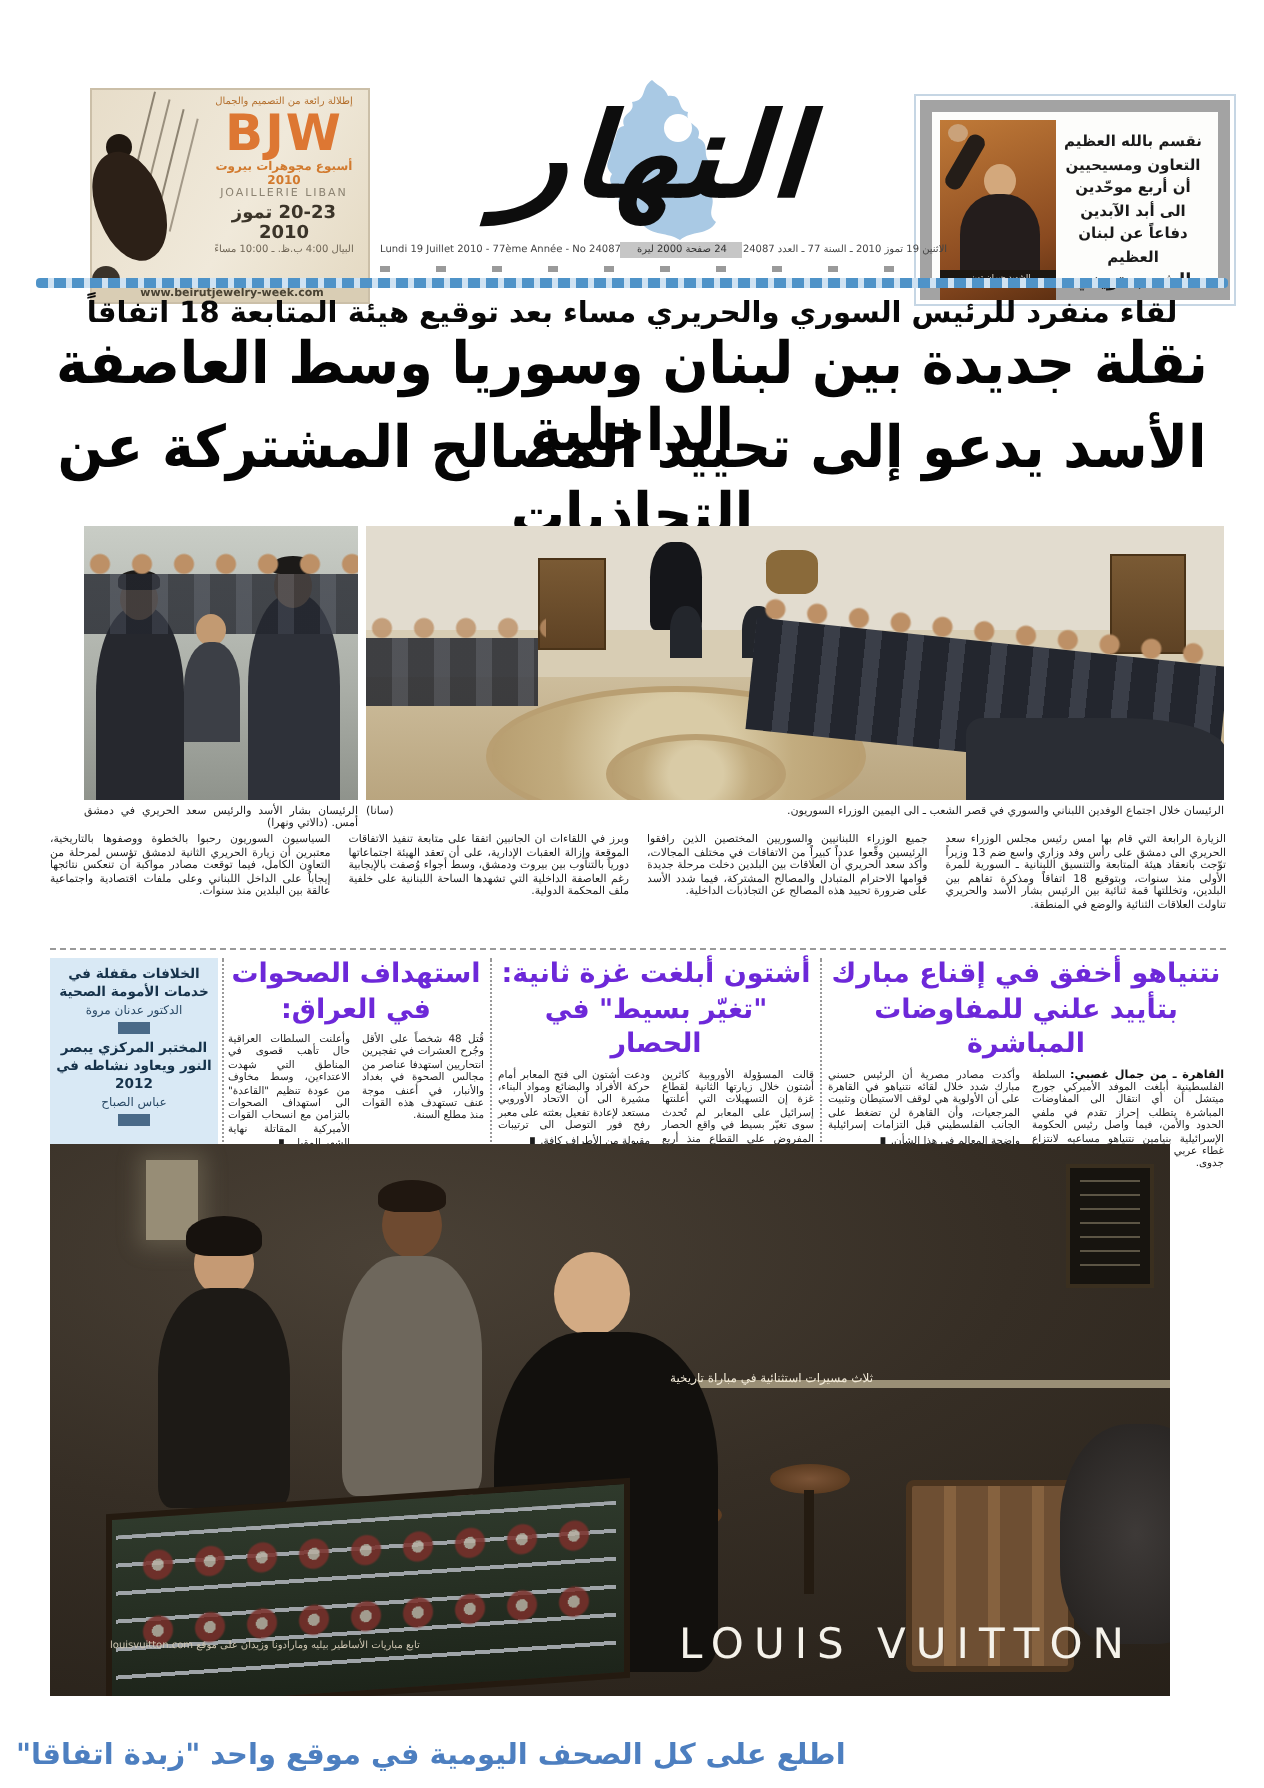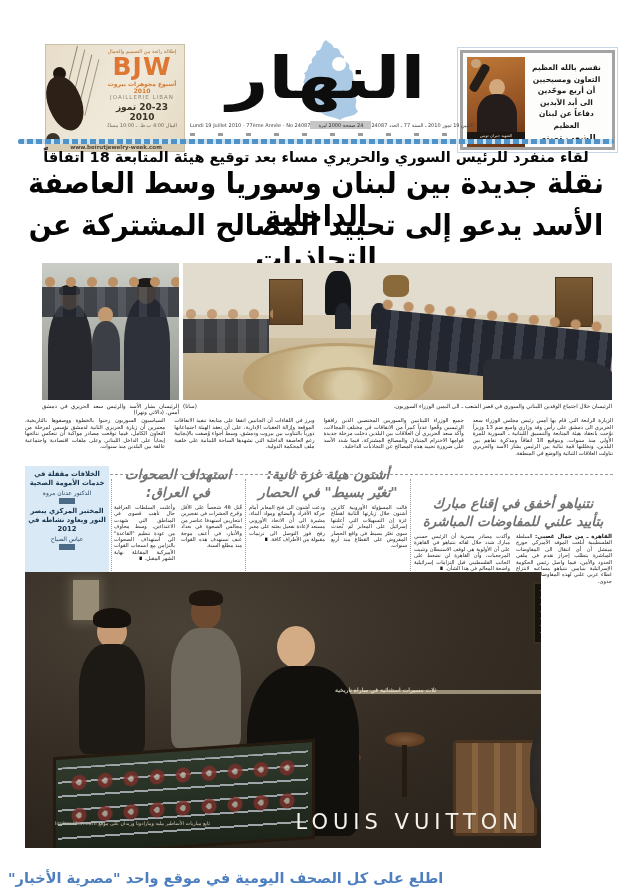--- a/index.html
+++ b/index.html
@@ -16,25 +16,25 @@
   .bjw-right{position:absolute;right:4px;top:3px;width:76px;text-align:center;}
   .bjw-tag{font-size:5px;color:#b4702e;line-height:6px;}
   .bjw-brand{font-size:25px;font-weight:bold;color:#dd7733;letter-spacing:1px;line-height:26px;}
   .bjw-sub-ar{font-size:6px;color:#d27a2e;font-weight:bold;}
   .bjw-sub-fr{font-size:5.5px;color:#8c8372;letter-spacing:1px;}
   .bjw-dates{font-size:9px;color:#3b3429;font-weight:bold;margin-top:2px;}
   .bjw-venue{font-size:5px;color:#6f6document document document document65;}
   .bjw-venue{font-size:5px;color:#6f6555;}
   .bjw-url{position:absolute;left:0;bottom:0;width:140px;background:#d9cdb4;font-size:5.5px;color:#4a4334;text-align:center;padding:1px 0;font-weight:bold;}
 
-  .logo-wrap{position:absolute;left:196px;top:38px;width:260px;height:80px;}
+  .logo-wrap{position:absolute;left:196px;top:38px;width:260px;height:80px;font-style:italic;}
   .logo-blob{position:absolute;left:86px;top:0;}
   .logo-text{position:absolute;right:0;top:2px;width:100%;text-align:center;font-size:58px;font-weight:bold;color:#0d0d0d;transform:scaleX(1.25);line-height:76px;}
 
-  .tueni-box{position:absolute;left:460px;top:50px;width:155px;height:100px;border:3px solid #a3a3a3;box-shadow:0 0 0 2px #fff,0 0 0 3px #c6d6e4;background:#fdfdfb;display:flex;flex-direction:row;padding:4px;}
+  .tueni-box{position:absolute;left:460px;top:50px;width:155px;height:100px;border:6px solid #a3a3a3;box-shadow:0 0 0 2px #fff,0 0 0 3px #c6d6e4;background:#fdfdfb;display:flex;flex-direction:row;padding:4px;}
   .tueni-photo{position:relative;width:58px;height:90px;background:linear-gradient(160deg,#c07a38,#8a4a20 70%,#5e3012);overflow:hidden;flex:none;}
   .tueni-arm{position:absolute;left:8px;top:6px;width:9px;height:30px;background:#241d18;transform:rotate(30deg);border-radius:4px;}
   .tueni-fist{position:absolute;left:4px;top:2px;width:10px;height:9px;background:#caa27a;border-radius:50%;}
   .tueni-head{position:absolute;left:22px;top:22px;width:16px;height:17px;background:#d3a87c;border-radius:50%;}
   .tueni-suit{position:absolute;left:10px;top:37px;width:40px;height:45px;background:#241d1c;border-radius:45% 45% 0 0;}
   .tueni-band{position:absolute;left:0;bottom:8px;width:100%;height:7px;background:#1c1712;color:#e8e2d5;font-size:4px;text-align:center;line-height:7px;}
   .tueni-text{flex:1;direction:rtl;text-align:center;font-size:7.5px;font-weight:bold;color:#1a1a1a;line-height:11.5px;padding-top:5px;}
   .tueni-author{font-size:9px;font-weight:bold;margin-top:2px;}
 
   .date-strip{position:absolute;left:190px;top:119px;width:268px;height:11px;display:flex;align-items:center;justify-content:space-between;font-size:5px;color:#444;}
@@ -65,38 +65,38 @@
   .caption{position:absolute;top:403px;font-size:5.5px;color:#222;direction:rtl;}
   .caption-left{left:42px;width:137px;text-align:justify;}
   .caption-right{left:183px;width:429px;display:flex;justify-content:space-between;direction:rtl;}
 
   
   .lead-cols{position:absolute;left:25px;top:417px;width:588px;height:52px;display:flex;direction:rtl;gap:9px;}
   .lead-col{flex:1;font-size:5.4px;line-height:6.6px;color:#1c1c1c;text-align:justify;direction:rtl;overflow:hidden;}
   .section-divider{position:absolute;left:25px;top:474px;width:588px;border-top:1px dashed #9a9a9a;}
 
   
-  .deck{position:absolute;top:466px;height:123px;}
+  .deck{position:absolute;top:479px;height:123px;}
   .sidebar{left:25px;width:84px;background:#d9e9f5;padding:4px 3px;text-align:center;direction:rtl;}
   .brief-title{font-size:6.8px;font-weight:bold;color:#16324a;line-height:9px;}
   .brief-author{font-size:6px;color:#2a4a66;margin-top:1px;}
   .brief-tag{width:16px;height:6px;background:#4a6a88;margin:2px auto 3px;}
   .article{direction:rtl;}
   .art-iraq{left:114px;width:128px;}
   .art-ashton{left:249px;width:158px;}
-  .art-netanyahu{left:414px;width:198px;margin-top:29px;}
-  .art-title{text-align:center;font-size:13.5px;font-weight:bold;color:#737373;line-height:17.5px;font-style:italic;}
+  .art-netanyahu{left:414px;width:198px;}
+  .art-title{text-align:center;font-size:13.5px;font-weight:bold;color:#6d28d9;line-height:17.5px;}
   .art-dateline{font-size:5.6px;font-weight:bold;margin-top:3px;color:#111;}
   .art-cols{display:flex;direction:rtl;gap:6px;margin-top:3px;}
   .art-col{flex:1;font-size:5.2px;line-height:6.4px;color:#1c1c1c;text-align:justify;}
   .end-mark{font-size:7px;}
   .vsep{position:absolute;top:479px;height:98px;border-left:1px dotted #999;}
 
   
-  .lv-ad{position:absolute;left:25px;top:572px;width:516px;height:276px;background:radial-gradient(140% 120% at 30% 20%,#4a4136 0%,#362e25 40%,#211b14 100%);overflow:hidden;}
+  .lv-ad{position:absolute;left:25px;top:572px;width:560px;height:276px;background:radial-gradient(140% 120% at 30% 20%,#4a4136 0%,#362e25 40%,#211b14 100%);overflow:hidden;}
   .lv-window{position:absolute;left:48px;top:8px;width:26px;height:40px;background:#978d76;box-shadow:0 0 10px 4px rgba(180,170,140,.25);}
   .lv-board{position:absolute;left:508px;top:10px;width:44px;height:62px;background:#17140f;border:2px solid #3a2f1f;}
   .lv-board:after{content:"";display:block;margin:6px 5px;height:44px;background:repeating-linear-gradient(180deg,#8a8068 0 1px,transparent 1px 7px);opacity:.6;}
   .lv-shelf{position:absolute;left:300px;top:118px;width:288px;height:4px;background:#9a8f76;box-shadow:0 -14px 18px -6px rgba(200,190,150,.25);}
   .lv-stool{position:absolute;width:40px;height:15px;background:radial-gradient(#7a5336,#4f3218);border-radius:50%;}
   .lv-stool:after{content:"";position:absolute;left:17px;top:13px;width:5px;height:52px;background:#241b11;}
   .lv-trunk{position:absolute;left:428px;top:168px;width:84px;height:96px;background:repeating-linear-gradient(90deg,#6e4f33 0 16px,#86623f 16px 22px);border:3px solid #4a3categories41f;border:3px solid #4a341f;border-radius:4px;}
   .lv-bag{position:absolute;left:505px;top:140px;width:76px;height:110px;background:radial-gradient(#3e3a38,#23201e);border-radius:45% 40% 35% 35%;}
   .lv-table{position:absolute;left:28px;top:176px;width:262px;height:100px;background:linear-gradient(#2f3a2c,#1d241a);transform:skewY(-4deg);border:3px solid #241a10;}
   .lv-rods{position:absolute;left:2px;top:8px;width:250px;height:80px;background:repeating-linear-gradient(180deg,#9fa4a8 0 2px,transparent 2px 14px);}
@@ -235,21 +235,21 @@
       <div>استهداف الصحوات في العراق:</div>
     </div>
     <div class="art-cols">
       <div class="art-col">قُتل 48 شخصاً على الأقل وجُرح العشرات في تفجيرين انتحاريين استهدفا عناصر من مجالس الصحوة في بغداد والأنبار، في أعنف موجة عنف تستهدف هذه القوات منذ مطلع السنة.</div>
       <div class="art-col"><span>وأعلنت السلطات العراقية حال تأهب قصوى في المناطق التي شهدت الاعتداءين، وسط مخاوف من عودة تنظيم "القاعدة" الى استهداف الصحوات بالتزامن مع انسحاب القوات الأميركية المقاتلة نهاية الشهر المقبل.</span> <span class="end-mark">∎</span></div>
     </div>
   </div>
 
   <div class="deck article art-ashton">
     <div class="art-title">
-      <div>أشتون هيئة غزة ثانية:</div>
+      <div>أشتون أبلغت غزة ثانية:</div>
       <div>"تغيّر بسيط" في الحصار</div>
     </div>
     <div class="art-cols">
       <div class="art-col">قالت المسؤولة الأوروبية كاثرين أشتون خلال زيارتها الثانية لقطاع غزة إن التسهيلات التي أعلنتها إسرائيل على المعابر لم تُحدث سوى تغيّر بسيط في واقع الحصار المفروض على القطاع منذ أربع سنوات.</div>
       <div class="art-col"><span>ودعت أشتون الى فتح المعابر أمام حركة الأفراد والبضائع ومواد البناء، مشيرة الى أن الاتحاد الأوروبي مستعد لإعادة تفعيل بعثته على معبر رفح فور التوصل الى ترتيبات مقبولة من الأطراف كافة.</span> <span class="end-mark">∎</span></div>
     </div>
   </div>
 
   <div class="deck article art-netanyahu">
     <div class="art-title">
@@ -290,16 +290,16 @@
       <div class="lv-rods"></div>
       <div class="lv-men"></div>
     </div>
 
     <div class="lv-tagline">ثلاث مسيرات استثنائية في مباراة تاريخية</div>
     <div class="lv-credit">تابع مباريات الأساطير بيليه ومارادونا وزيدان على موقع louisvuitton.com</div>
     <div class="lv-brand">LOUIS VUITTON</div>
   </div>
 
   <div class="footer">
-    <span class="wm-promo">اطلع على كل الصحف اليومية في موقع واحد "مصرية الأخبار"</span>
+    <span class="wm-promo">اطلع على كل الصحف اليومية في موقع واحد "زبدة اتفاقا"</span>
   </div>
 
 </div>
 
 </body></html>

